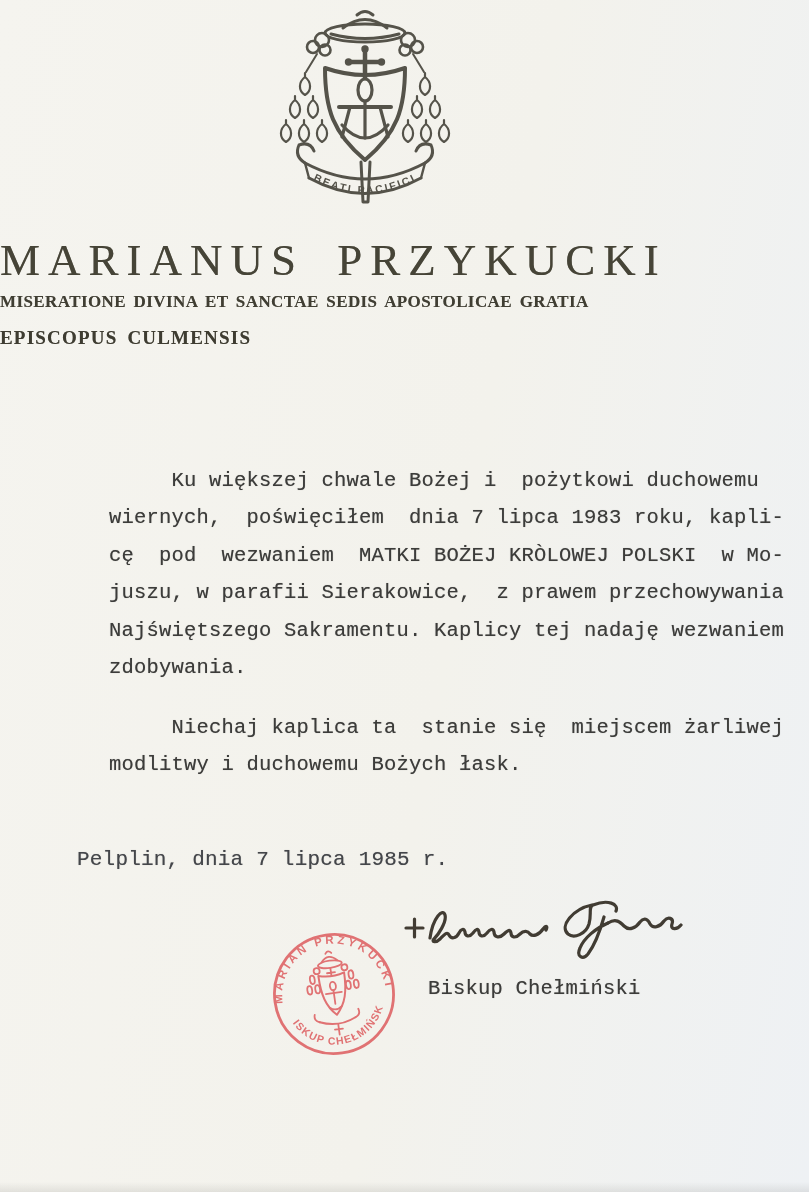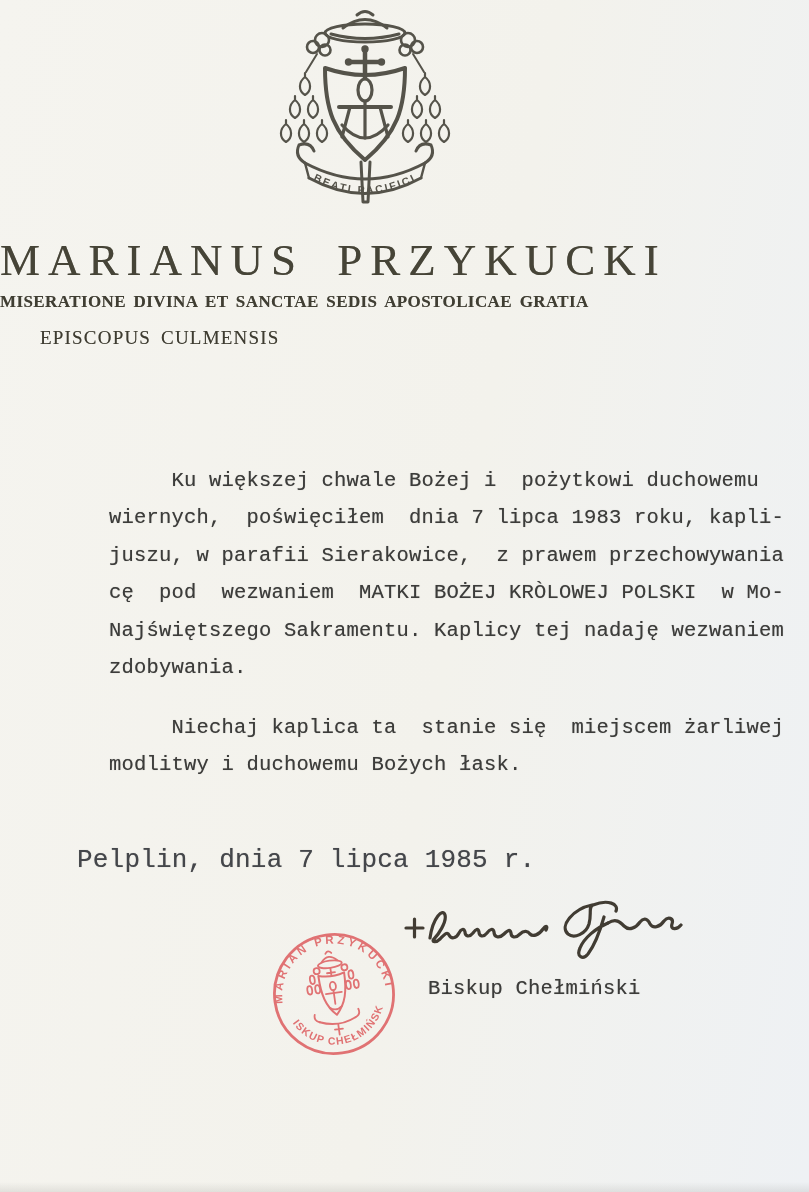--- a/index.html
+++ b/index.html
@@ -24,32 +24,32 @@
 
   .bishop-name{
     top:234px;font-size:45px;font-weight:400;letter-spacing:8px;word-spacing:14px;
     color:#464437;text-shadow:0 0 .6px rgba(70,68,55,.55);
   }
   .dedication{
     top:292px;font-size:17px;font-weight:700;letter-spacing:.4px;word-spacing:3px;
     color:#403e33;text-shadow:0 0 .5px rgba(64,62,51,.5);
   }
   .bishop-title{
-    top:327px;font-size:19px;font-weight:400;letter-spacing:1.2px;word-spacing:4px;
-    color:#3e3c31;text-shadow:0 0 .5px rgba(64,62,51,.5);margin-left:40px;
+    top:327px;font-size:19px;font-weight:700;letter-spacing:1.2px;word-spacing:4px;
+    color:#3e3c31;text-shadow:0 0 .5px rgba(64,62,51,.5);
   }
   .bodyblock{position:absolute;left:77px;color:#3c3c3a;margin-left:32px;}
   .bodyblock .line{
     white-space:pre;font-size:20.5px;line-height:37.4px;height:37.4px;
     letter-spacing:.2px;text-shadow:0 0 .7px rgba(60,60,58,.55);
   }
   .p1{top:462px;}
   .p2{top:709px;}
   .dateline{
-    position:absolute;left:77px;top:845px;font-size:26px;line-height:30px;
+    position:absolute;left:77px;top:845px;font-size:21px;line-height:30px;
     color:#44464a;letter-spacing:.2px;white-space:pre;
     text-shadow:0 0 .7px rgba(68,70,74,.55);
   }
   .typed-sig{
     position:absolute;left:428px;top:974px;font-size:20.5px;line-height:30px;
     color:#3c3c3a;letter-spacing:.2px;white-space:pre;
     text-shadow:0 0 .7px rgba(60,60,58,.55);
   }
   .crest{position:absolute;left:273px;top:6px;}
   .signature{position:absolute;left:396px;top:888px;}
@@ -139,22 +139,22 @@
     </g>
   </svg>
 
   <div class="centerband serif bishop-name">MARIANUS PRZYKUCKI</div>
   <div class="centerband serif dedication">MISERATIONE DIVINA ET SANCTAE SEDIS APOSTOLICAE GRATIA</div>
   <div class="centerband serif bishop-title">EPISCOPUS CULMENSIS</div>
 
   <div class="bodyblock mono p1">
     <div class="line">     Ku większej chwale Bożej i  pożytkowi duchowemu</div>
     <div class="line">wiernych,  poświęciłem  dnia 7 lipca 1983 roku, kapli-</div>
+    <div class="line">cę  pod  wezwaniem  MATKI BOŻEJ KRÒLOWEJ POLSKI  w Mo-</div>
     <div class="line">juszu, w parafii Sierakowice,  z prawem przechowywania</div>
-    <div class="line">cę  pod  wezwaniem  MATKI BOŻEJ KRÒLOWEJ POLSKI  w Mo-</div>
     <div class="line">Najświętszego Sakramentu. Kaplicy tej nadaję wezwaniem</div>
     <div class="line">zdobywania.</div>
   </div>
 
   <div class="bodyblock mono p2">
     <div class="line">     Niechaj kaplica ta  stanie się  miejscem żarliwej</div>
     <div class="line">modlitwy i duchowemu Bożych łask.</div>
   </div>
 
   <div class="mono dateline">Pelplin, dnia 7 lipca 1985 r.</div>

